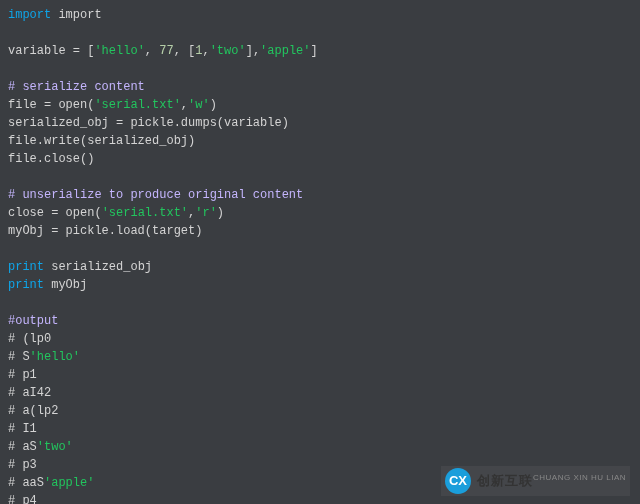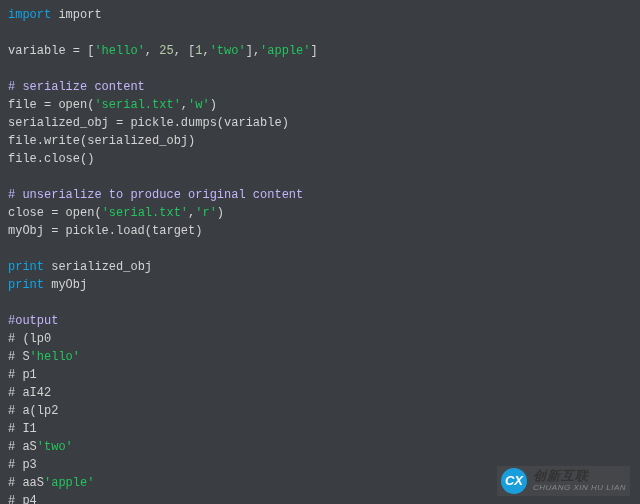--- a/index.html
+++ b/index.html
@@ -29,51 +29,50 @@
     .comment { color: #c4b5fd; }
     .logo {
       position: absolute;
       bottom: 8px;
       right: 10px;
       display: flex;
       align-items: center;
       gap: 6px;
       background: rgba(255,255,255,0.05);
       padding: 2px 4px;
-      font-style: italic;
     }
     .logo-icon {
       width: 26px;
       height: 26px;
       background: #1a9edb;
       border-radius: 50%;
       display: flex;
       align-items: center;
       justify-content: center;
       color: #fff;
       font-weight: bold;
       font-size: 13px;
       font-family: Arial, sans-serif;
     }
     .logo-text {
       display: flex;
-      flex-direction: column;
+      flex-direction: row;
       font-family: Arial, "Microsoft YaHei", sans-serif;
       line-height: 1.1;
     }
     .logo-cn { color: #333; font-size: 13px; font-weight: bold; letter-spacing: 1px; }
     .logo-en { color: #888; font-size: 8px; letter-spacing: 0.5px; }
   </style>
 </head>
 <body>
 
 <div class="code-block">
 <div class="line"><span class="keyword">import</span><span> import</span></div>
 <div class="line"></div>
-<div class="line"><span>variable = [</span><span class="string">'hello'</span><span>, </span><span class="number">25</span><span>, [</span><span class="number">1</span><span>,</span><span class="string">'two'</span><span>],</span><span class="string">'apple'</span><span>]</span></div>
+<div class="line"><span>variable = [</span><span class="string">'hello'</span><span>, </span><span class="number">77</span><span>, [</span><span class="number">1</span><span>,</span><span class="string">'two'</span><span>],</span><span class="string">'apple'</span><span>]</span></div>
 <div class="line"></div>
 <div class="line comment"># serialize content</div>
 <div class="line"><span>file = open(</span><span class="string">'serial.txt'</span><span>,</span><span class="string">'w'</span><span>)</span></div>
 <div class="line">serialized_obj = pickle.dumps(variable)</div>
 <div class="line">file.write(serialized_obj)</div>
 <div class="line">file.close()</div>
 <div class="line"></div>
 <div class="line comment"># unserialize to produce original content</div>
 <div class="line"><span>close = open(</span><span class="string">'serial.txt'</span><span>,</span><span class="string">'r'</span><span>)</span></div>
 <div class="line">myObj = pickle.load(target)</div>

